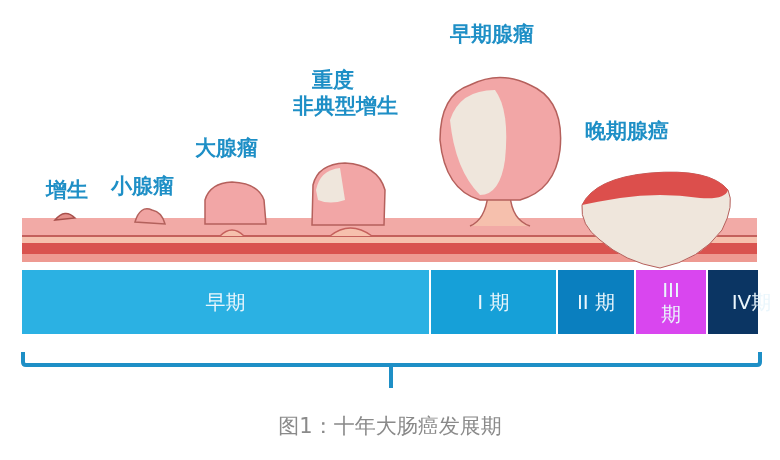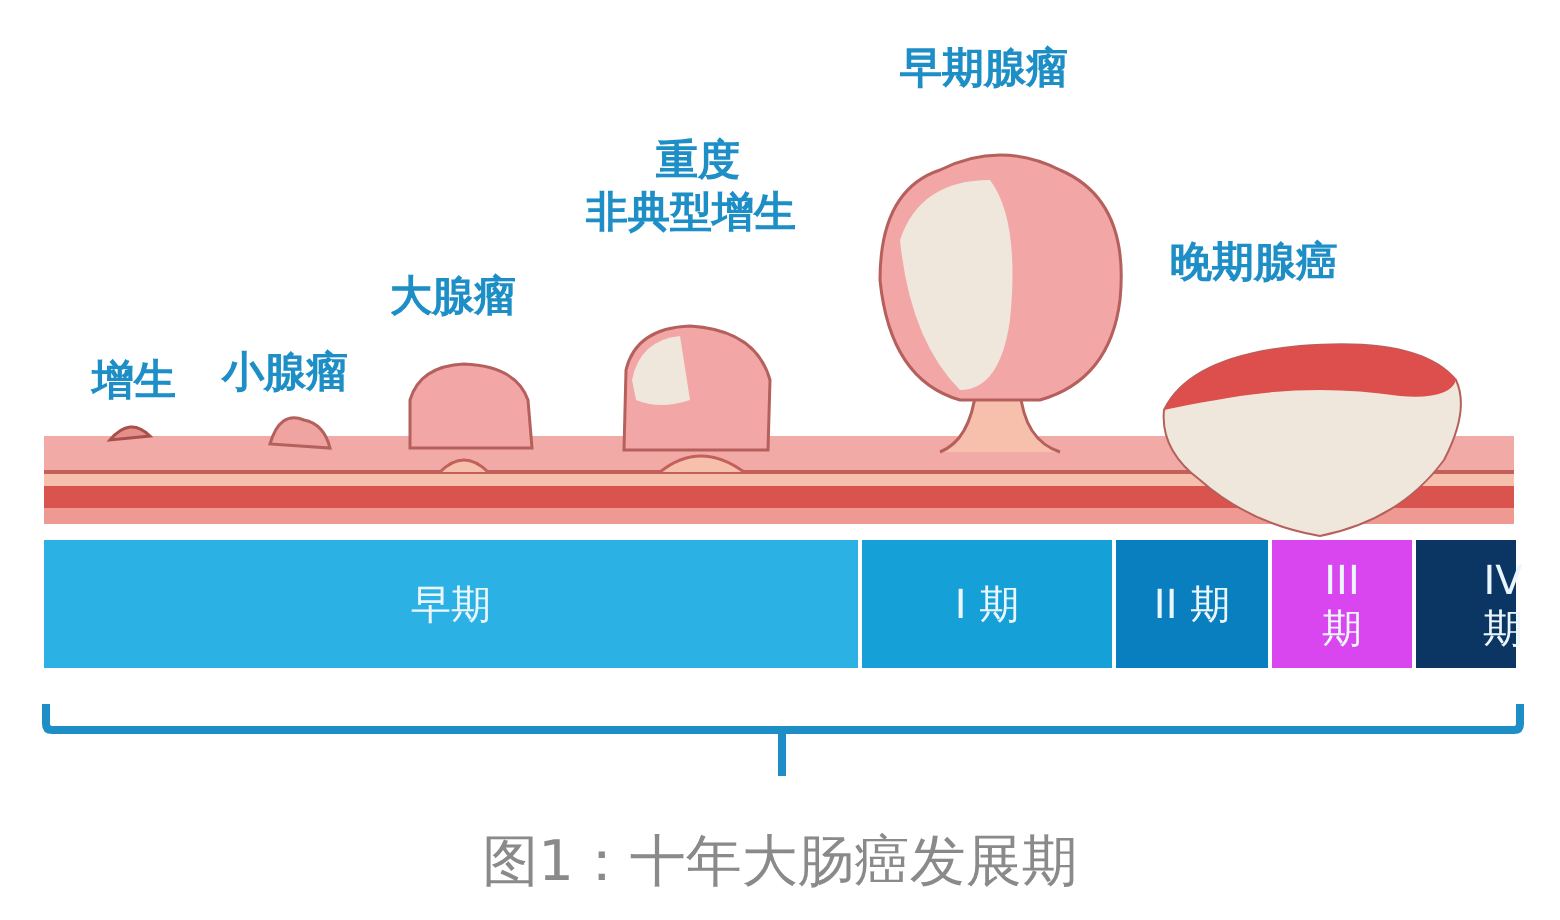--- a/index.html
+++ b/index.html
@@ -4,21 +4,21 @@
   <style>
     html, body { margin: 0; padding: 0; }
     body { width: 780px; height: 460px; background: #ffffff; position: relative; overflow: hidden;
            font-family: "DejaVu Sans", sans-serif; }
     .label { position: absolute; color: #1e8fc6; font-weight: bold; font-size: 21px; white-space: nowrap; letter-spacing: 0px; text-align: center; }
     svg.illus { position: absolute; left: 0; top: 0; }
     .stage-bar { position: absolute; top: 270px; left: 22px; height: 78px; display: flex; border-radius: 19px; }
     .stage { height: 64px; display: flex; align-items: center; justify-content: center; color: #eaf6fc;
              font-size: 20px; box-sizing: border-box; border-right: 2px solid #ffffff; text-align: center; line-height: 24px; }
     .stage:last-child { border-right: none; }
-    .caption { position: absolute; top: 412px; left: 0; width: 780px; text-align: center; color: #8a8a8a; font-size: 28px; }
+    .caption { position: absolute; top: 412px; left: 0; width: 780px; text-align: center; color: #8a8a8a; font-size: 21px; }
   </style>
 </head>
 <body>
 
 <svg class="illus" width="780" height="460" viewBox="0 0 780 460">
 
   <g>
     <rect x="22" y="218" width="735" height="20" fill="#f2aaa6"></rect>
     <rect x="22" y="236" width="735" height="8" fill="#f6c0ad"></rect>
     <rect x="22" y="243" width="735" height="12" fill="#d9534f"></rect>
@@ -50,40 +50,40 @@
 
   <g>
     <path d="M582 205 Q595 178 650 173 Q710 168 728 190 Q735 205 722 230 Q700 260 660 268 Q625 262 600 240 Q580 225 582 205 Z" fill="#efe6dc" stroke="#b5605c" stroke-width="1"></path>
     <path d="M582 205 Q595 178 650 173 Q710 168 728 190 Q725 200 700 198 Q660 192 620 198 Q595 202 582 205 Z" fill="#dc4f4c"></path>
   </g>
 </svg>
 
 <div class="label" style="left:46px; top:176px;">增生</div>
 <div class="label" style="left:111px; top:172px;">小腺瘤</div>
 <div class="label" style="left:195px; top:134px;">大腺瘤</div>
-<div class="label" style="left:328px; top:66px;">重度</div>
+<div class="label" style="left:312px; top:66px;">重度</div>
 <div class="label" style="left:293px; top:92px;">非典型增生</div>
 <div class="label" style="left:450px; top:20px;">早期腺瘤</div>
 <div class="label" style="left:585px; top:117px;">晚期腺癌</div>
 
 <div class="stage-bar">
   <div class="stage" style="width:409px; background:#2bb1e3;">
     <span>早期</span>
   </div>
   <div class="stage" style="width:127px; background:#16a0d8;">
     <span>I 期</span>
   </div>
   <div class="stage" style="width:78px; background:#0a7fbf;">
     <span>II 期</span>
   </div>
   <div class="stage" style="width:72px; background:#d946ef; flex-direction:column;">
     <span>III</span>
     <span>期</span>
   </div>
-  <div class="stage" style="width:50px; background:#0b3563; flex-direction:column;padding-left:37px;">
+  <div class="stage" style="width:50px; background:#0b3563; flex-direction:row;padding-left:37px;">
     <span>IV</span>
     <span>期</span>
   </div>
 </div>
 
 <svg style="position:absolute; left:0; top:340px;" width="780" height="60" viewBox="0 0 780 60">
   <path d="M23 12 L23 22 Q23 25 26 25 L757 25 Q760 25 760 22 L760 12" fill="none" stroke="#1e8fc6" stroke-width="4"></path>
   <line x1="391" y1="25" x2="391" y2="48" stroke="#1e8fc6" stroke-width="4"></line>
 </svg>
 

